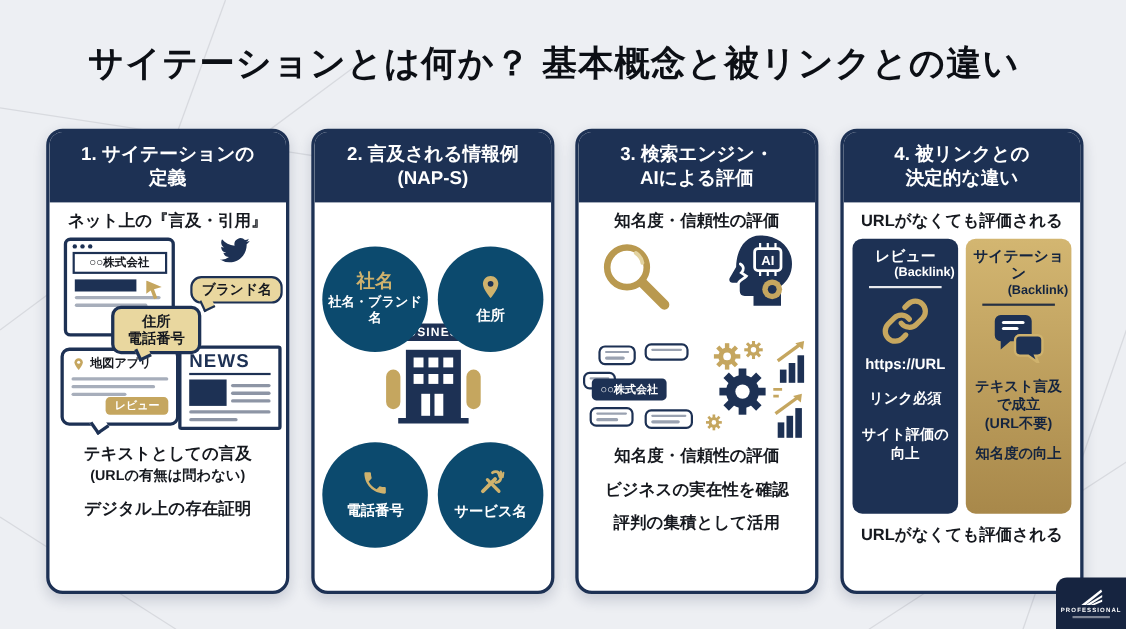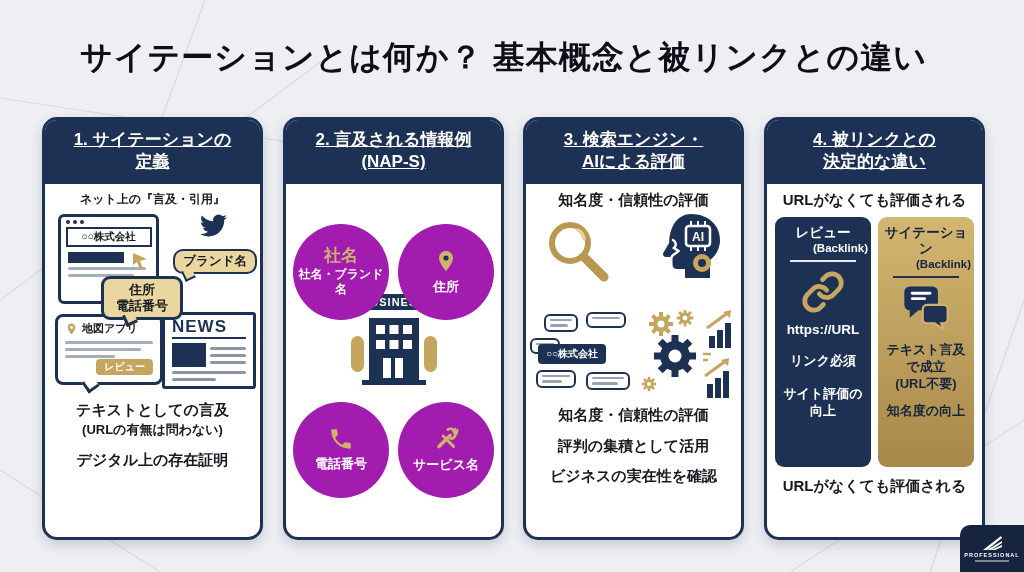--- a/index.html
+++ b/index.html
@@ -16,25 +16,25 @@
   }
   
   .card{
     position:absolute;top:117px;width:221px;height:423px;background:#ffffff;
     border:3px solid #1d3154;border-radius:15px;overflow:hidden;
     box-shadow:0 5px 12px rgba(25,40,70,.18);box-sizing:border-box;
   }
   .card1{left:42px;} .card2{left:283px;} .card3{left:523px;} .card4{left:764px;}
   .card-header{
     background:#1d3154;color:#fff;text-align:center;font-weight:800;
-    font-size:17px;line-height:1.32;padding:9px 2px 10px;text-decoration:underline;
+    font-size:17px;line-height:1.32;padding:9px 2px 10px;
   }
   .bold-line{text-align:center;font-weight:800;color:#16191f;}
   
-  .c1-sub{font-size:12px;margin-top:7px;}
+  .c1-sub{font-size:15px;margin-top:7px;}
   .c1-illu{position:relative;height:180px;margin-top:4px;}
   .browser{
     position:absolute;left:13px;top:2px;width:101px;height:90px;background:#fff;
     border:3px solid #1d3154;border-radius:6px;box-sizing:border-box;
   }
   .dots{display:flex;gap:3px;margin:3px 0 0 5px;}
   .dots i{width:4px;height:4px;border-radius:50%;background:#1d3154;}
   .company-box{
     margin:3px auto 0;width:82px;border:2px solid #1d3154;text-align:center;
     font-size:10.5px;font-weight:800;color:#16191f;padding:1px 0;
@@ -83,21 +83,21 @@
   .news-img{width:34px;height:24px;background:#1d3154;}
   .news-lines{flex:1;}
   .news-lines i,.news-foot i{display:block;height:3px;background:#8d95a5;border-radius:2px;margin-top:4px;}
   .news-foot{margin:1px 7px 0 7px;}
   .c1-p1{font-size:15px;margin-top:9px;}
   .c1-p1s{font-size:13px;margin-top:1px;}
   .c1-p2{font-size:15px;margin-top:12px;}
   
   .c2-body{position:relative;height:357px;}
   .nap-circle{
-    position:absolute;width:96px;height:96px;border-radius:50%;background:#a21caf;
+    position:absolute;width:96px;height:96px;border-radius:50%;background:#0c4a6e;
     color:#fff;display:flex;flex-direction:column;align-items:center;justify-content:center;
     text-align:center;font-weight:800;z-index:2;
   }
   .nap-c1{left:7px;top:40px;} .nap-c2{right:7px;top:40px;}
   .nap-c3{left:7px;top:218px;} .nap-c4{right:7px;top:218px;}
   .nap-main{color:#cfb26d;font-size:17px;line-height:1.1;}
   .nap-sub{font-size:12px;line-height:1.25;margin-top:2px;}
   .nap-label{font-size:13px;margin-top:3px;}
   .biz{position:absolute;left:0;right:0;top:108px;text-align:center;z-index:1;}
   .biz-tag{
@@ -414,22 +414,22 @@
         <g stroke="#c5a65f" stroke-width="2.5">
             <line x1="68" y1="44" x2="76" y2="44"></line>
             <line x1="68" y1="50" x2="73" y2="50"></line>
           </g>
       </g>
     </svg>
   </div>
 
   <div class="c3-points bold-line">
     <div>知名度・信頼性の評価</div>
+    <div>ビジネスの実在性を確認</div>
     <div>評判の集積として活用</div>
-    <div>ビジネスの実在性を確認</div>
   </div>
 </div>
 
 <div class="card card4">
   <div class="card-header">
     <div>4. 被リンクとの</div>
     <div>決定的な違い</div>
   </div>
   <div class="bold-line c4-note">URLがなくても評価される</div>
 

